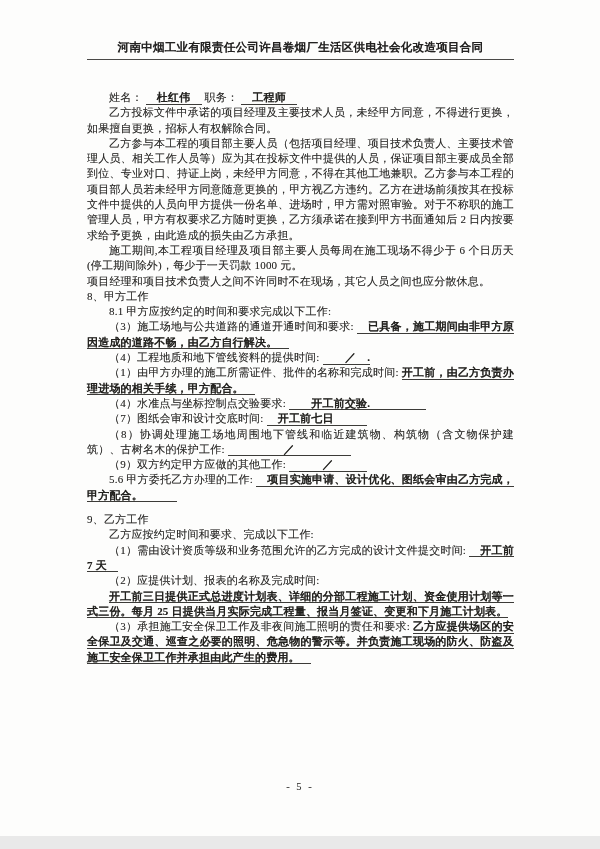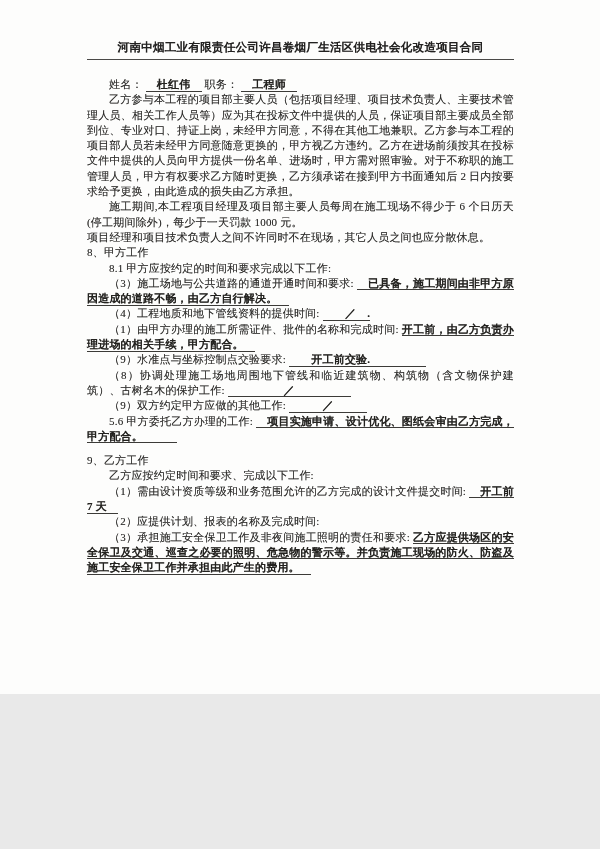--- a/index.html
+++ b/index.html
@@ -1,40 +1,40 @@
 <!DOCTYPE html>
 <html><head>
 <meta charset="utf-8">
 <style>
   * { margin: 0; padding: 0; box-sizing: border-box; }
   html, body { background: #e9e9e9; }
   .page {
     position: relative;
-    width: 600px; height: 694px;
+    width: 600px; height: 836px;
     background: #fdfdfc;
     font-family: "Liberation Serif", "DejaVu Serif", serif;
     color: #2e2d2b;
     overflow: hidden;
     text-shadow: 0 0 0.5px rgba(40,40,40,0.45);
   }
   .doc {
     position: absolute;
     left: 87px; width: 427px; top: 40px;
   }
   .doc-title {
     font-size: 11.5px;
     font-weight: bold;
     text-align: center;
     letter-spacing: 0.3px;
     color: #222120;
     padding-bottom: 4px;
     border-bottom: 1.5px solid #4a4947;
     white-space: nowrap;
   }
-  .body-text { margin-top: 17px; }
+  .body-text { margin-top: 30px; }
   p.blk {
     font-size: 11px;
     line-height: 15.3px;
     text-align: justify;
     letter-spacing: 0.2px;
   }
   p.para   { text-indent: 2em; }
   p.flush  { text-indent: 0; }
   p.gap    { margin-top: 9px; }
   .run  { font-weight: normal; }
@@ -54,33 +54,36 @@
   }
 </style>
 </head>
 <body>
 
 <div class="page">
   <div class="doc">
     <div class="doc-title">河南中烟工业有限责任公司许昌卷烟厂生活区供电社会化改造项目合同</div>
     <div class="body-text">
         <p class="blk para"><span class="run">姓名： </span><span class="fill">　杜红伟　</span><span class="run">  职务： </span><span class="fill">　工程师　</span></p>
+        <p class="blk para"><span class="run">乙方投标文件中承诺的项目经理及主要技术人员，未经甲方同意，不得进行更换，如果擅自更换，招标人有权解除合同。</span></p>
         <p class="blk para"><span class="run">乙方参与本工程的项目部主要人员（包括项目经理、项目技术负责人、主要技术管理人员、相关工作人员等）应为其在投标文件中提供的人员，保证项目部主要成员全部到位、专业对口、持证上岗，未经甲方同意，不得在其他工地兼职。乙方参与本工程的项目部人员若未经甲方同意随意更换的，甲方视乙方违约。乙方在进场前须按其在投标文件中提供的人员向甲方提供一份名单、进场时，甲方需对照审验。对于不称职的施工管理人员，甲方有权要求乙方随时更换，乙方须承诺在接到甲方书面通知后 2 日内按要求给予更换，由此造成的损失由乙方承担。</span></p>
         <p class="blk para"><span class="run">施工期间,本工程项目经理及项目部主要人员每周在施工现场不得少于 6 个日历天(停工期间除外)，每少于一天罚款 1000 元。</span></p>
         <p class="blk flush"><span class="run">项目经理和项目技术负责人之间不许同时不在现场，其它人员之间也应分散休息。</span></p>
         <p class="blk flush"><span class="run">8、甲方工作</span></p>
         <p class="blk para"><span class="run">8.1 甲方应按约定的时间和要求完成以下工作:</span></p>
         <p class="blk para"><span class="run">（3）施工场地与公共道路的通道开通时间和要求: </span><span class="fill">　已具备，施工期间由非甲方原因造成的道路不畅，由乙方自行解决。　</span></p>
         <p class="blk para"><span class="run">（4）工程地质和地下管线资料的提供时间: </span><span class="fill">　　／　.</span></p>
         <p class="blk para"><span class="run">（1）由甲方办理的施工所需证件、批件的名称和完成时间: </span><span class="fill">开工前，由乙方负责办理进场的相关手续，甲方配合。　</span></p>
-        <p class="blk para"><span class="run">（9）水准点与坐标控制点交验要求: </span><span class="fill">　　开工前交验.　　　　　</span></p>
+        <p class="blk para"><span class="run">（4）水准点与坐标控制点交验要求: </span><span class="fill">　　开工前交验.　　　　　</span></p>
+        <p class="blk para"><span class="run">（7）图纸会审和设计交底时间: </span><span class="fill">　开工前七日　　　</span></p>
         <p class="blk para"><span class="run">（8）协调处理施工场地周围地下管线和临近建筑物、构筑物（含文物保护建筑）、古树名木的保护工作: </span><span class="fill">　　　　　／　　　　　</span></p>
         <p class="blk para"><span class="run">（9）双方约定甲方应做的其他工作: </span><span class="fill">　　　／　　　</span></p>
         <p class="blk para"><span class="run">5.6 甲方委托乙方办理的工作: </span><span class="fill">　项目实施申请、设计优化、图纸会审由乙方完成，甲方配合。　　　</span></p>
         <p class="blk flush gap"><span class="run">9、乙方工作</span></p>
         <p class="blk para"><span class="run">乙方应按约定时间和要求、完成以下工作:</span></p>
         <p class="blk para"><span class="run">（1）需由设计资质等级和业务范围允许的乙方完成的设计文件提交时间: </span><span class="fill">　开工前 7 天　</span></p>
         <p class="blk para"><span class="run">（2）应提供计划、报表的名称及完成时间:</span></p>
+        <p class="blk para"><span class="fill">开工前三日提供正式总进度计划表、详细的分部工程施工计划、资金使用计划等一式三份。每月 25 日提供当月实际完成工程量、报当月签证、变更和下月施工计划表。</span></p>
         <p class="blk para"><span class="run">（3）承担施工安全保卫工作及非夜间施工照明的责任和要求: </span><span class="fill">乙方应提供场区的安全保卫及交通、巡查之必要的照明、危急物的警示等。并负责施工现场的防火、防盗及施工安全保卫工作并承担由此产生的费用。　</span></p>
       </div>
   </div>
   <div class="page-number">- 5 -</div>
 </div>
 
 </body></html>

